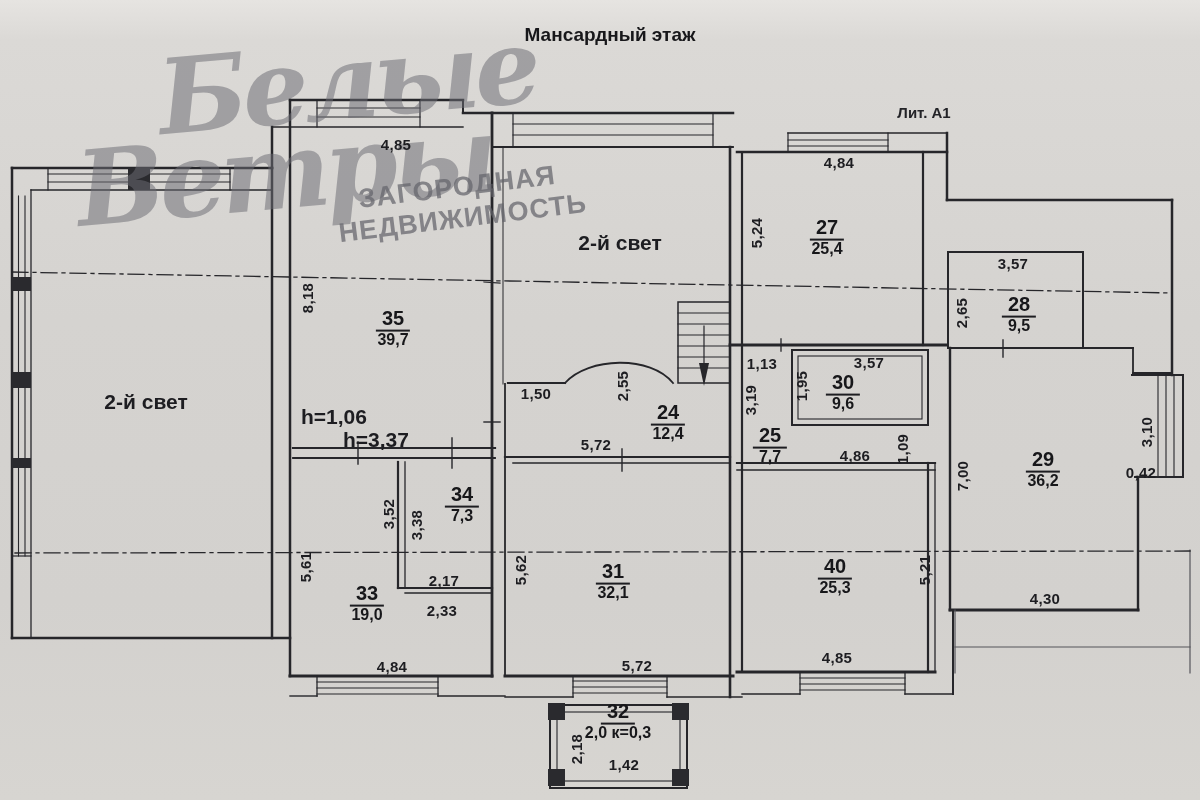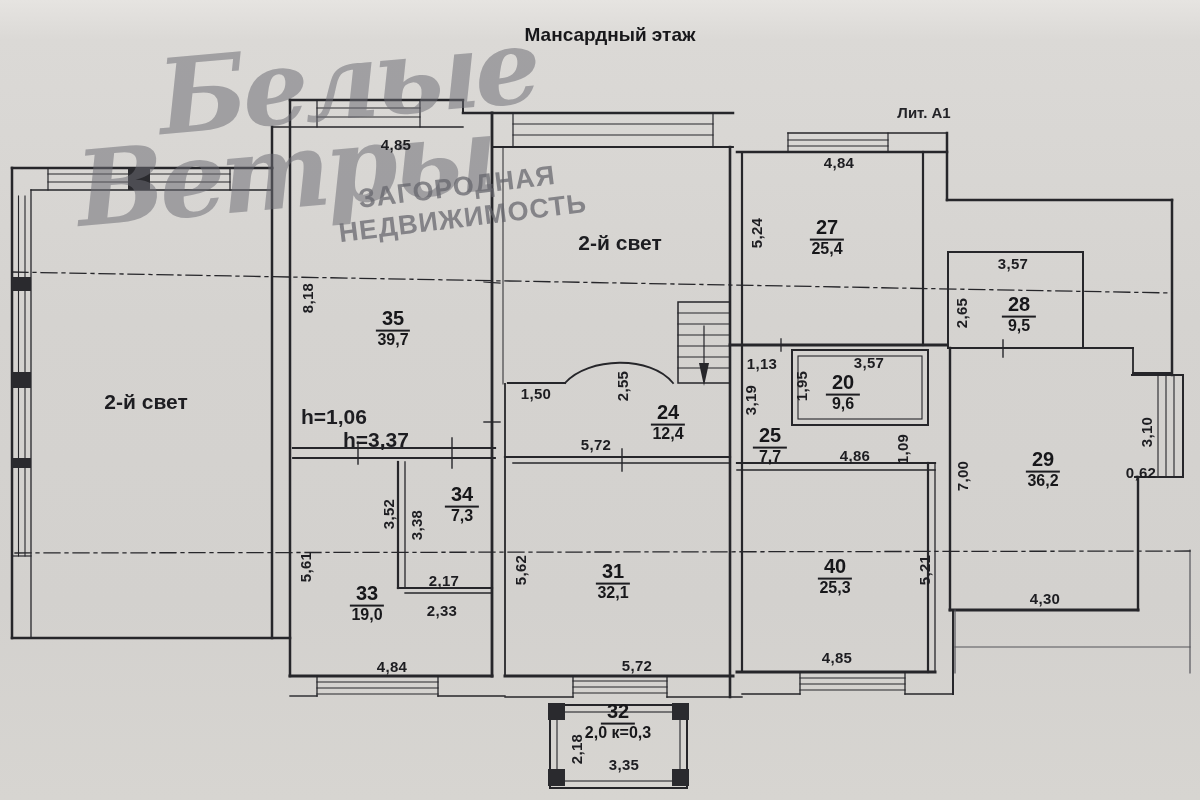--- a/index.html
+++ b/index.html
@@ -208,21 +208,21 @@
 
   <div class="wm wm-script wm1">Белые</div>
   <div class="wm wm-script wm2">Ветры</div>
   <div class="wm wm-sub wmsub1">ЗАГОРОДНАЯ</div>
   <div class="wm wm-sub wmsub2">НЕДВИЖИМОСТЬ</div>
 
   <div id="labels">
       <div class="room" style="left: 393px; top: 328px;"><span class="num">35</span><div class="area">39,7</div></div>
       <div class="room" style="left: 827px; top: 237px;"><span class="num">27</span><div class="area">25,4</div></div>
       <div class="room" style="left: 1019px; top: 314px;"><span class="num">28</span><div class="area">9,5</div></div>
-      <div class="room" style="left: 843px; top: 392px;"><span class="num">20</span><div class="area">9,6</div></div>
+      <div class="room" style="left: 843px; top: 392px;"><span class="num">30</span><div class="area">9,6</div></div>
       <div class="room" style="left: 668px; top: 422px;"><span class="num">24</span><div class="area">12,4</div></div>
       <div class="room" style="left: 770px; top: 445px;"><span class="num">25</span><div class="area">7,7</div></div>
       <div class="room" style="left: 1043px; top: 469px;"><span class="num">29</span><div class="area">36,2</div></div>
       <div class="room" style="left: 462px; top: 504px;"><span class="num">34</span><div class="area">7,3</div></div>
       <div class="room" style="left: 367px; top: 603px;"><span class="num">33</span><div class="area">19,0</div></div>
       <div class="room" style="left: 613px; top: 581px;"><span class="num">31</span><div class="area">32,1</div></div>
       <div class="room" style="left: 835px; top: 576px;"><span class="num">40</span><div class="area">25,3</div></div>
       <div class="room" style="left: 618px; top: 721px;"><span class="num">32</span><div class="area">2,0 к=0,3</div></div>
       <div class="dim" style="left: 396px; top: 144px;">4,85</div>
       <div class="dim" style="left: 839px; top: 162px;">4,84</div>
@@ -234,32 +234,32 @@
       <div class="dim" style="left: 869px; top: 362px;">3,57</div>
       <div class="dim v" style="left: 801px; top: 386px;">1,95</div>
       <div class="dim v" style="left: 750px; top: 400px;">3,19</div>
       <div class="dim" style="left: 536px; top: 393px;">1,50</div>
       <div class="dim v" style="left: 622px; top: 386px;">2,55</div>
       <div class="dim" style="left: 596px; top: 444px;">5,72</div>
       <div class="dim" style="left: 855px; top: 455px;">4,86</div>
       <div class="dim v" style="left: 902px; top: 449px;">1,09</div>
       <div class="dim v" style="left: 962px; top: 476px;">7,00</div>
       <div class="dim v" style="left: 1146px; top: 432px;">3,10</div>
-      <div class="dim" style="left: 1141px; top: 472px;">0,62</div>
+      <div class="dim" style="left: 1141px; top: 472px;">0,42</div>
       <div class="dim v" style="left: 388px; top: 514px;">3,52</div>
       <div class="dim v" style="left: 416px; top: 525px;">3,38</div>
       <div class="dim" style="left: 444px; top: 580px;">2,17</div>
       <div class="dim" style="left: 442px; top: 610px;">2,33</div>
       <div class="dim v" style="left: 305px; top: 567px;">5,61</div>
       <div class="dim v" style="left: 520px; top: 570px;">5,62</div>
       <div class="dim v" style="left: 924px; top: 570px;">5,21</div>
       <div class="dim" style="left: 392px; top: 666px;">4,84</div>
       <div class="dim" style="left: 637px; top: 665px;">5,72</div>
       <div class="dim" style="left: 837px; top: 657px;">4,85</div>
       <div class="dim" style="left: 1045px; top: 598px;">4,30</div>
       <div class="dim v" style="left: 576px; top: 749px;">2,18</div>
-      <div class="dim" style="left: 624px; top: 764px;">3,35</div>
+      <div class="dim" style="left: 624px; top: 764px;">1,42</div>
       <div class="note" style="left: 620px; top: 243px;">2-й свет</div>
       <div class="note" style="left: 146px; top: 402px;">2-й свет</div>
       <div class="note" style="left: 334px; top: 417px;">h=1,06</div>
       <div class="note" style="left: 334px; top: 440px; margin-left: 42px;">h=3,37</div>
     </div>
 </div>
 
 </body></html>

